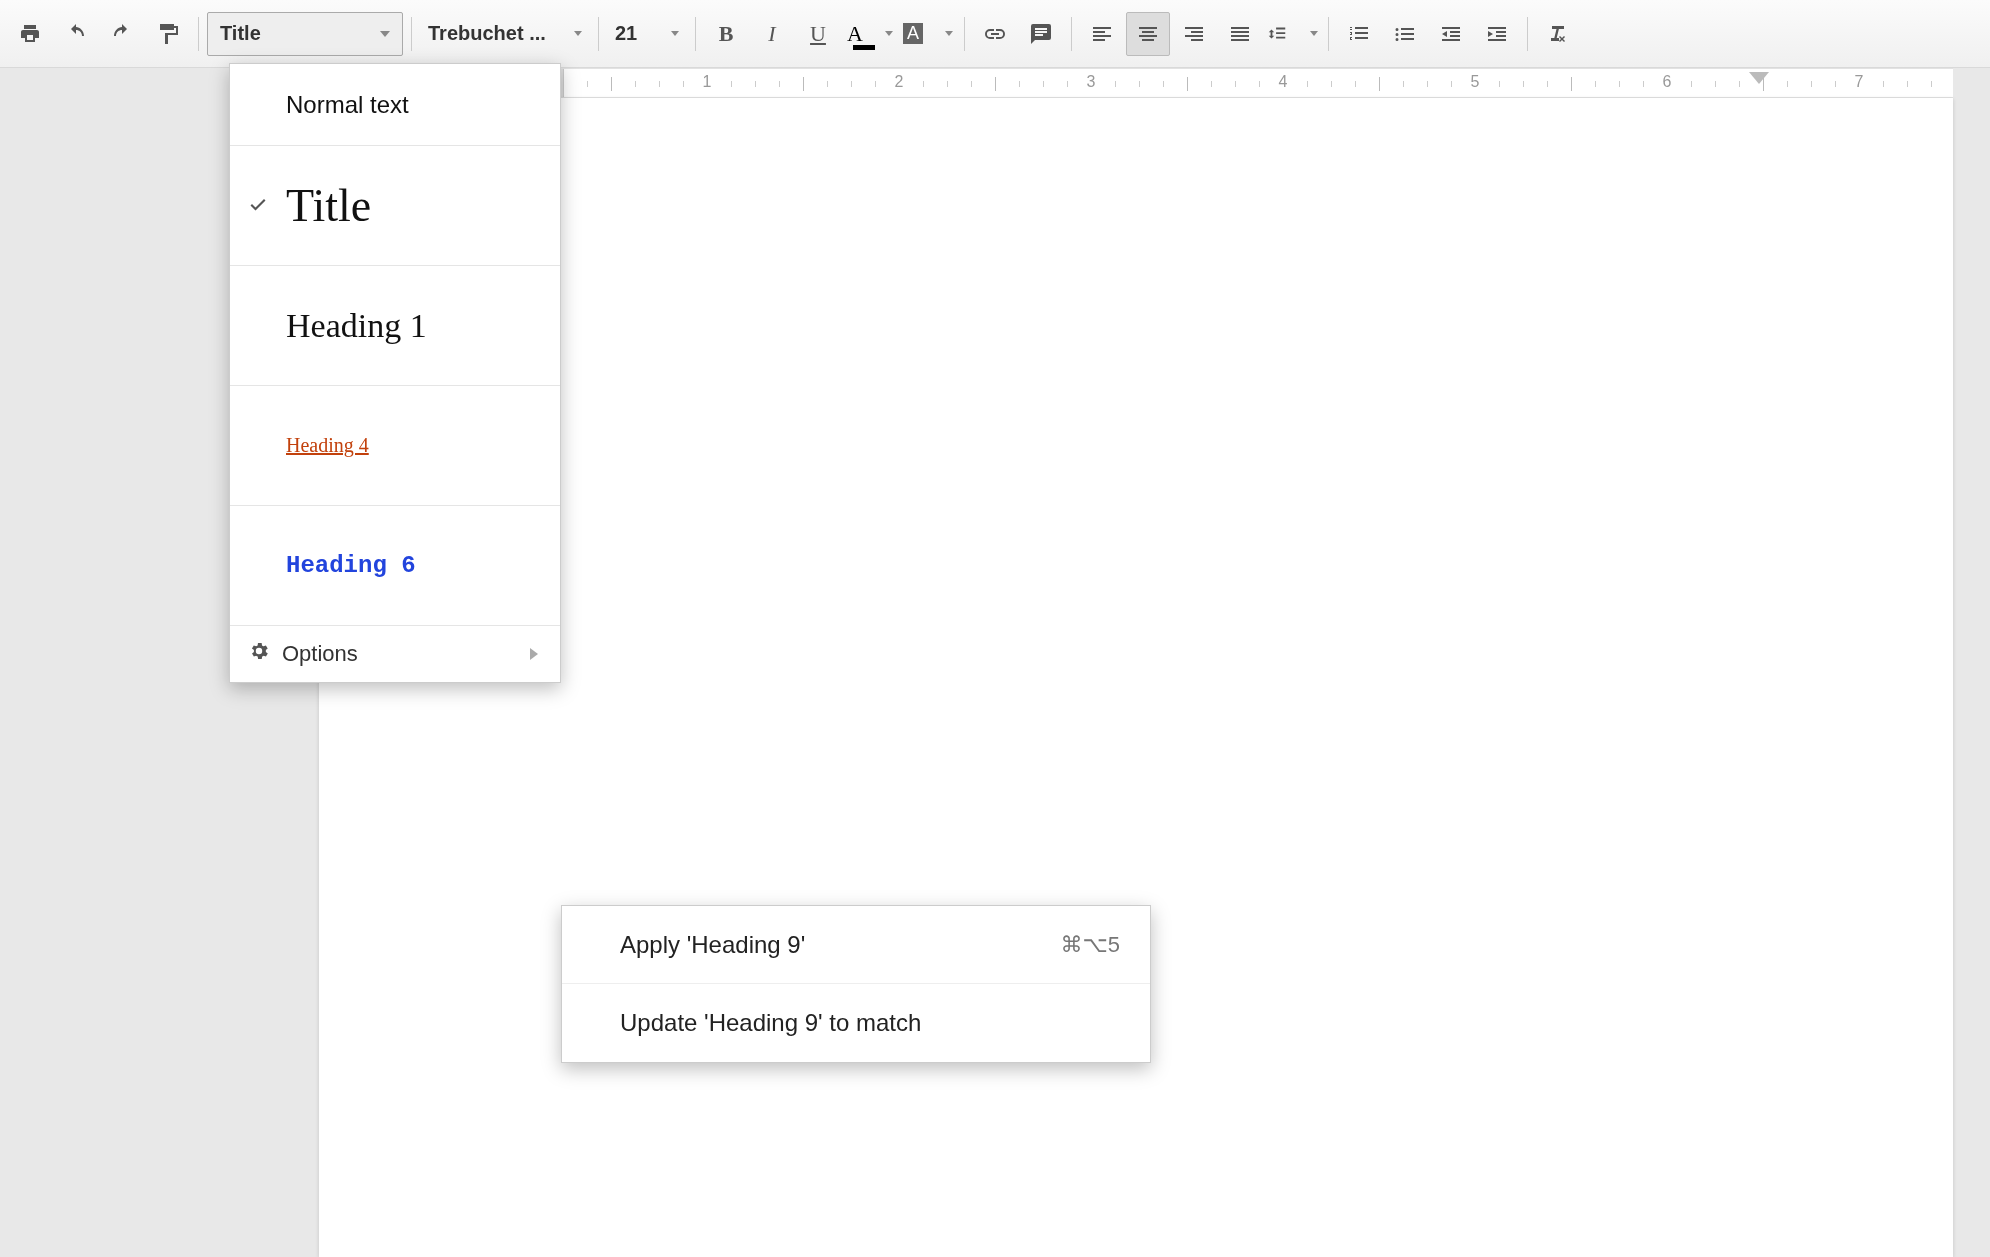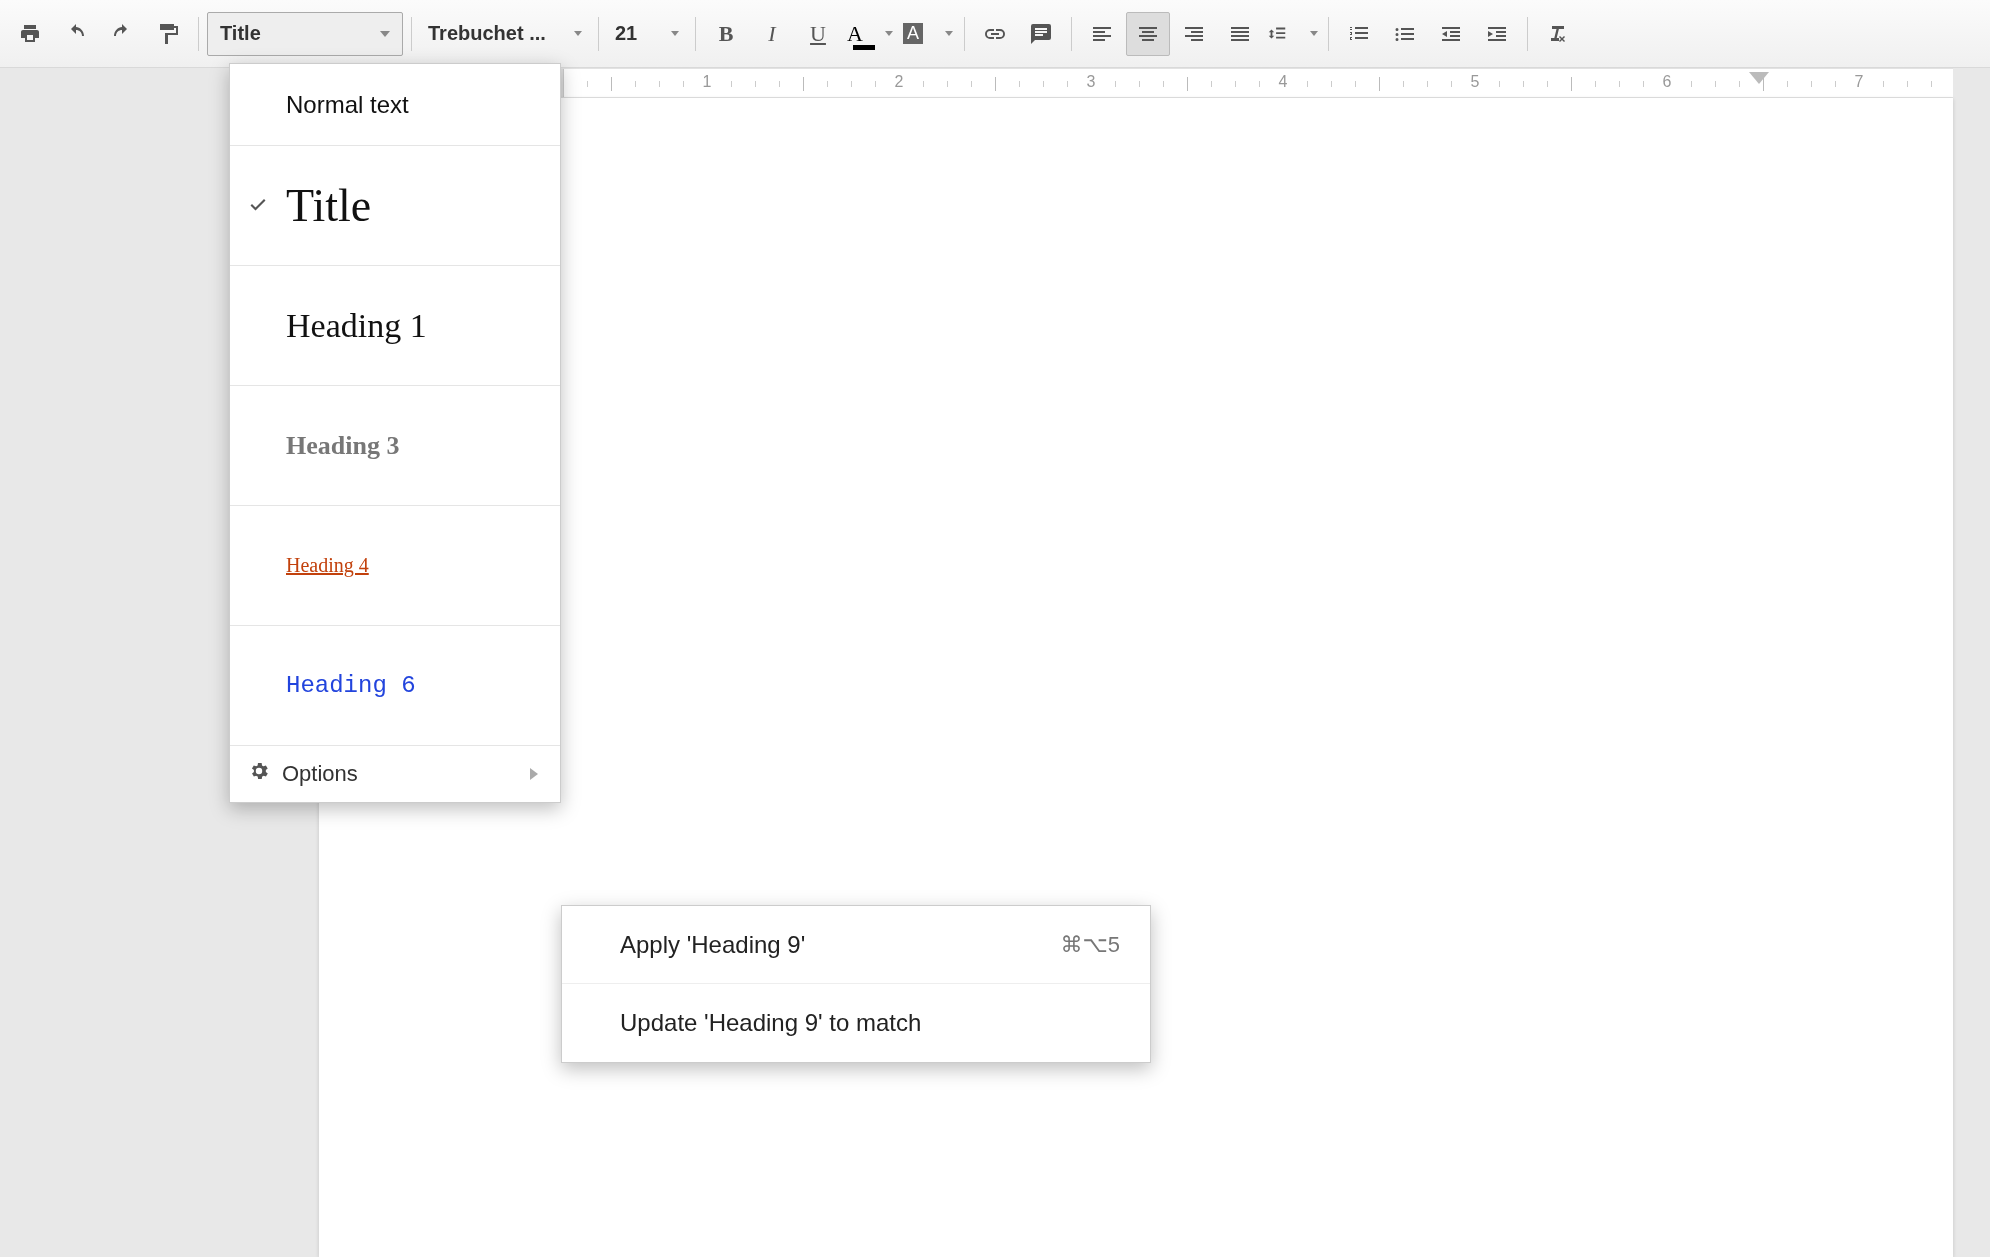--- a/index.html
+++ b/index.html
@@ -200,21 +200,21 @@
     border-left: 9px solid #444;
   }
   .style-normal { font-family: Arial; font-size: 24px; color: #111; }
   .style-title  { font-family: 'Trebuchet MS'; font-size: 46px; color: #111; }
   .style-subtitle{ font-family: 'Trebuchet MS'; font-style: italic; font-size: 28px; color: #777; font-weight: bold;}
   .style-h1     { font-family: 'Trebuchet MS'; font-size: 34px; color: #111; }
   .style-h2     { font-family: 'Trebuchet MS'; font-size: 27px; color: #111; font-weight: bold; }
   .style-h3     { font-family: 'Trebuchet MS'; font-size: 26px; color: #777; font-weight: bold; }
   .style-h4     { font-family: 'Trebuchet MS'; font-size: 20px; color: #c2410c; text-decoration: underline; }
   .style-h5     { font-family: 'Courier New', monospace; font-size: 24px; color: #fff; background: #ffa000; padding: 0 2px; font-weight: bold; }
-  .style-h6     { font-family: 'Courier New', monospace; font-size: 24px; color: #2244dd; font-weight: normal; }
+  .style-h6     { font-family: 'Courier New', monospace; font-size: 24px; color: #2244dd; font-weight: bold; }
 
   .options-row {
     height: 56px;
     display: flex;
     align-items: center;
     padding: 0 20px 0 18px;
     font-family: Arial;
     font-size: 22px;
     color: #333;
     position: relative;
@@ -497,23 +497,20 @@
       <svg width="20" height="20" viewBox="0 0 24 24">
           <path fill="#555" d="M9 16.2l-4.2-4.2L3 13.8 9 19.8 21 7.8l-1.8-1.8z"></path>
         </svg>
     </span>
     <span class="style-title">Title</span>
   </div>
   <div class="style-item">
     <span class="style-h1">Heading 1</span>
   </div>
   <div class="style-item">
-    <span class="style-h3">Heading 3</span>
-  </div>
-  <div class="style-item">
     <span class="style-h4">Heading 4</span>
   </div>
   <div class="style-item">
     <span class="style-h6">Heading 6</span>
   </div>
   <div class="options-row">
     <span class="gear">
       <svg width="22" height="22" viewBox="0 0 24 24">
           <path fill="#555" d="M19.4 13l.1-1-.1-1 2.1-1.6-2-3.5-2.5 1a7 7 0 00-1.7-1l-.4-2.6h-4l-.4 2.6a7 7 0 00-1.7 1l-2.5-1-2 3.5L6.5 11l-.1 1 .1 1-2.1 1.6 2 3.5 2.5-1c.5.4 1.1.7 1.7 1l.4 2.6h4l.4-2.6c.6-.3 1.2-.6 1.7-1l2.5 1 2-3.5L19.4 13zM12 15.5A3.5 3.5 0 1112 8.5a3.5 3.5 0 010 7z"></path>
         </svg>

